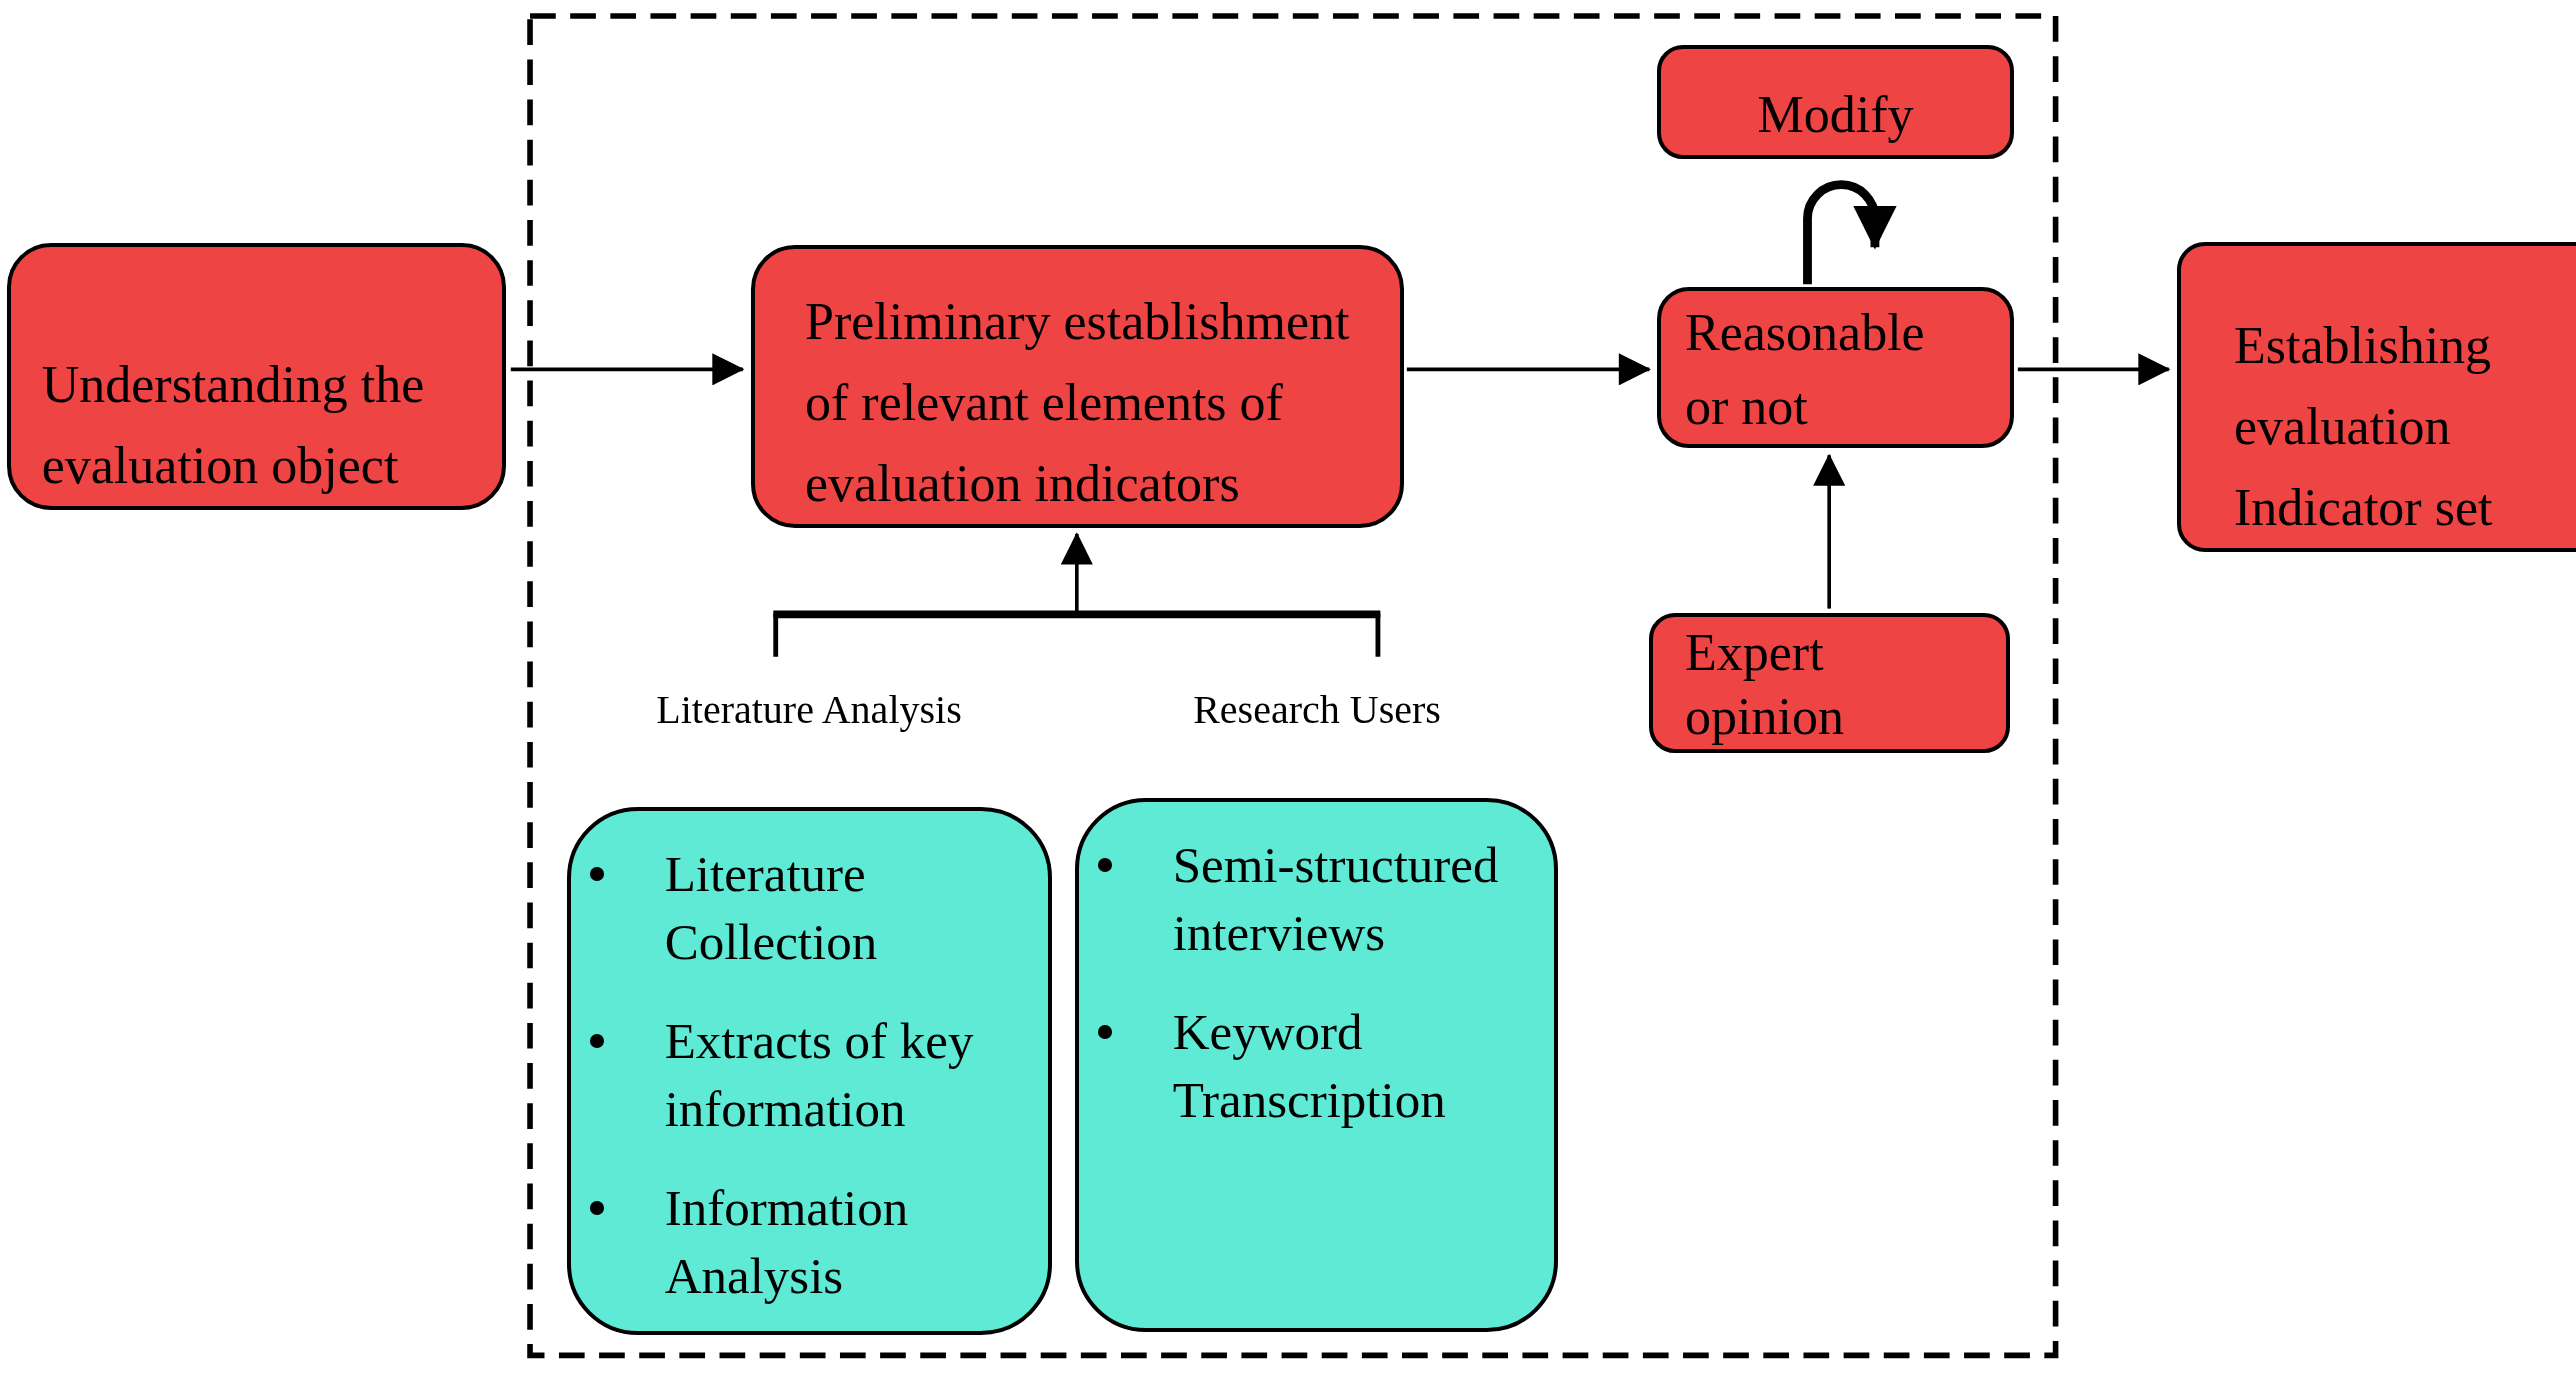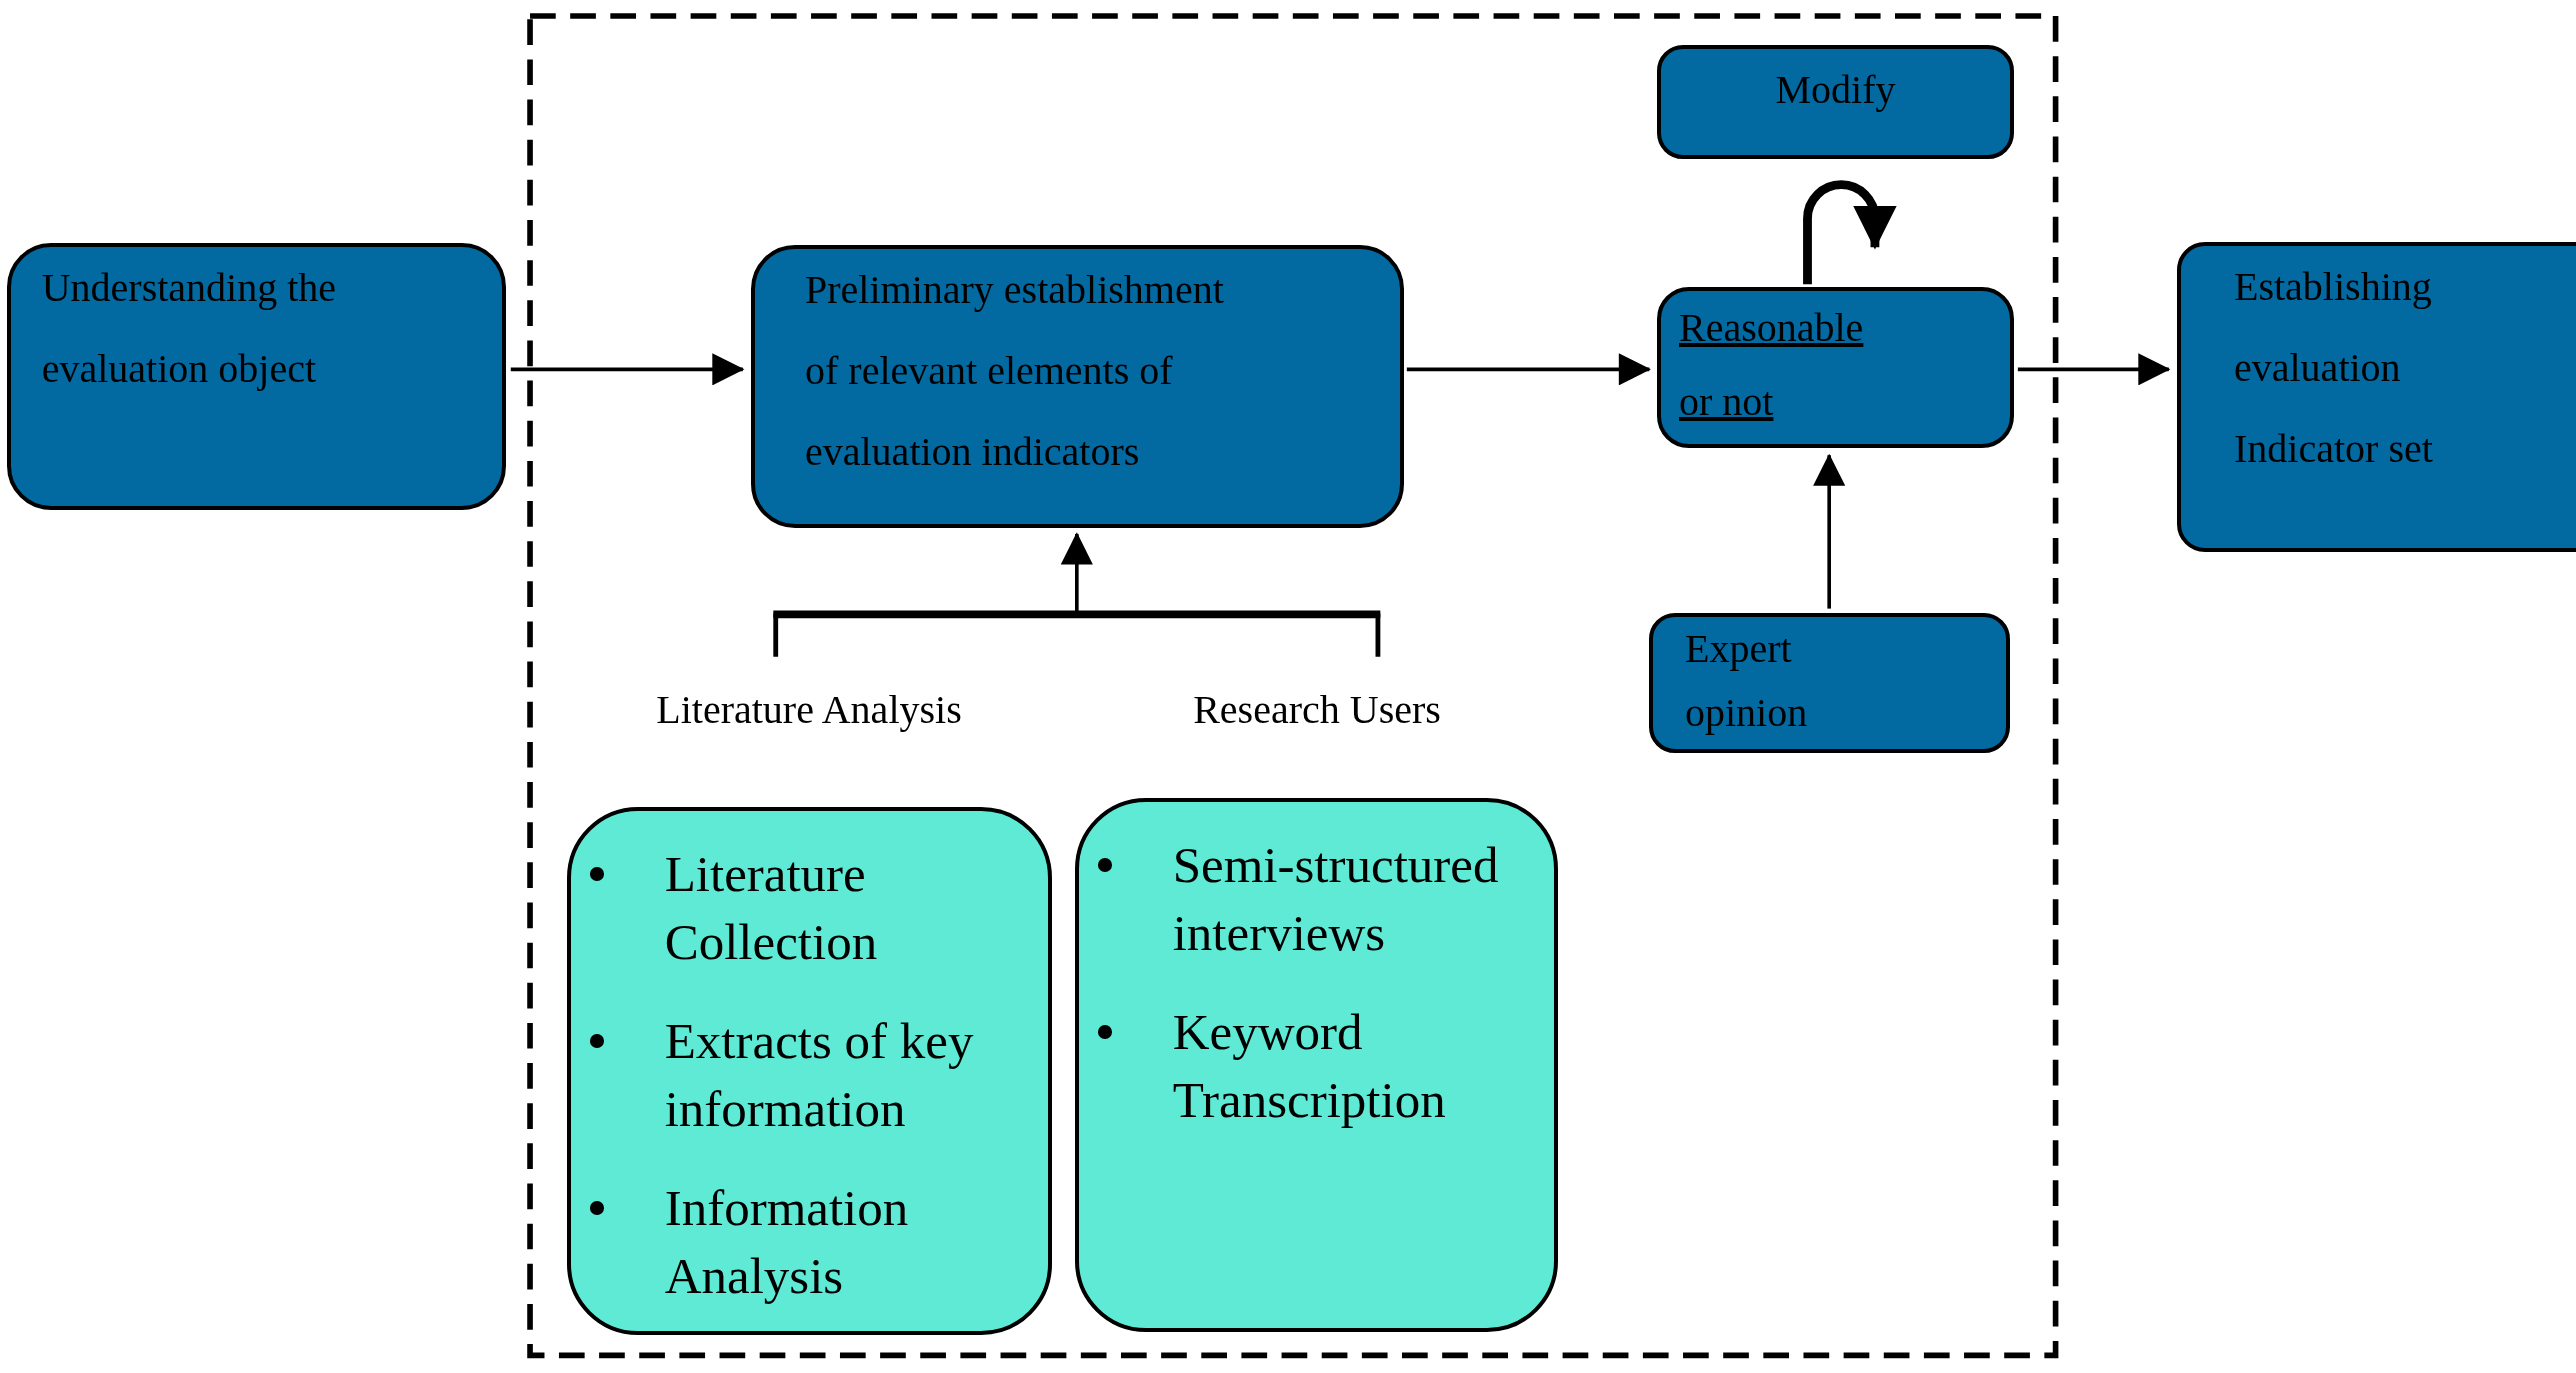--- a/index.html
+++ b/index.html
@@ -14,36 +14,36 @@
     overflow: hidden;
   }
   #connectors {
     position: absolute;
     left: 0; top: 0;
     width: 2576px; height: 1373px;
     z-index: 0;
   }
   .node {
     position: absolute;
-    background: #0369a1;
+    background: #ef4444;
     border: 4.8px solid #000000;
     display: flex;
     flex-direction: column;
-    justify-content: flex-start;
+    justify-content: flex-end;
     align-items: flex-start;
-    font-size: 40px;
+    font-size: 52px;
     line-height: 81px;
     white-space: pre-line;
     z-index: 1;
   }
   .node .node-text { display: block; }
   #box-understanding { left: 7.2px;    top: 243px; width: 499px; height: 267px; border-radius: 44px; padding-left: 30.5px; }
   #box-preliminary   { left: 751px;  top: 245px; width: 653px; height: 283px; border-radius: 44px; padding-left: 50px; }
   #box-modify        { left: 1657px; top: 45px;  width: 357px; height: 114px; border-radius: 26px; align-items: center; }
-  #box-reasonable    { left: 1657px; top: 287px; width: 357px; height: 161px; border-radius: 32px; padding-left: 18px; line-height: 74px; text-decoration: underline; }
+  #box-reasonable    { left: 1657px; top: 287px; width: 357px; height: 161px; border-radius: 32px; padding-left: 24px; line-height: 74px; }
   #box-expert        { left: 1649px; top: 613px; width: 361px; height: 140px; border-radius: 26px; padding-left: 32px; line-height: 64px; }
   #box-establishing  { left: 2177px; top: 242px; width: 448px; height: 310px; border-radius: 28px; padding-left: 53px; }
   .glabel {
     position: absolute;
     top: 679px;
     width: 498px;
     text-align: center;
     font-size: 40px;
     line-height: 61px;
     z-index: 1;

